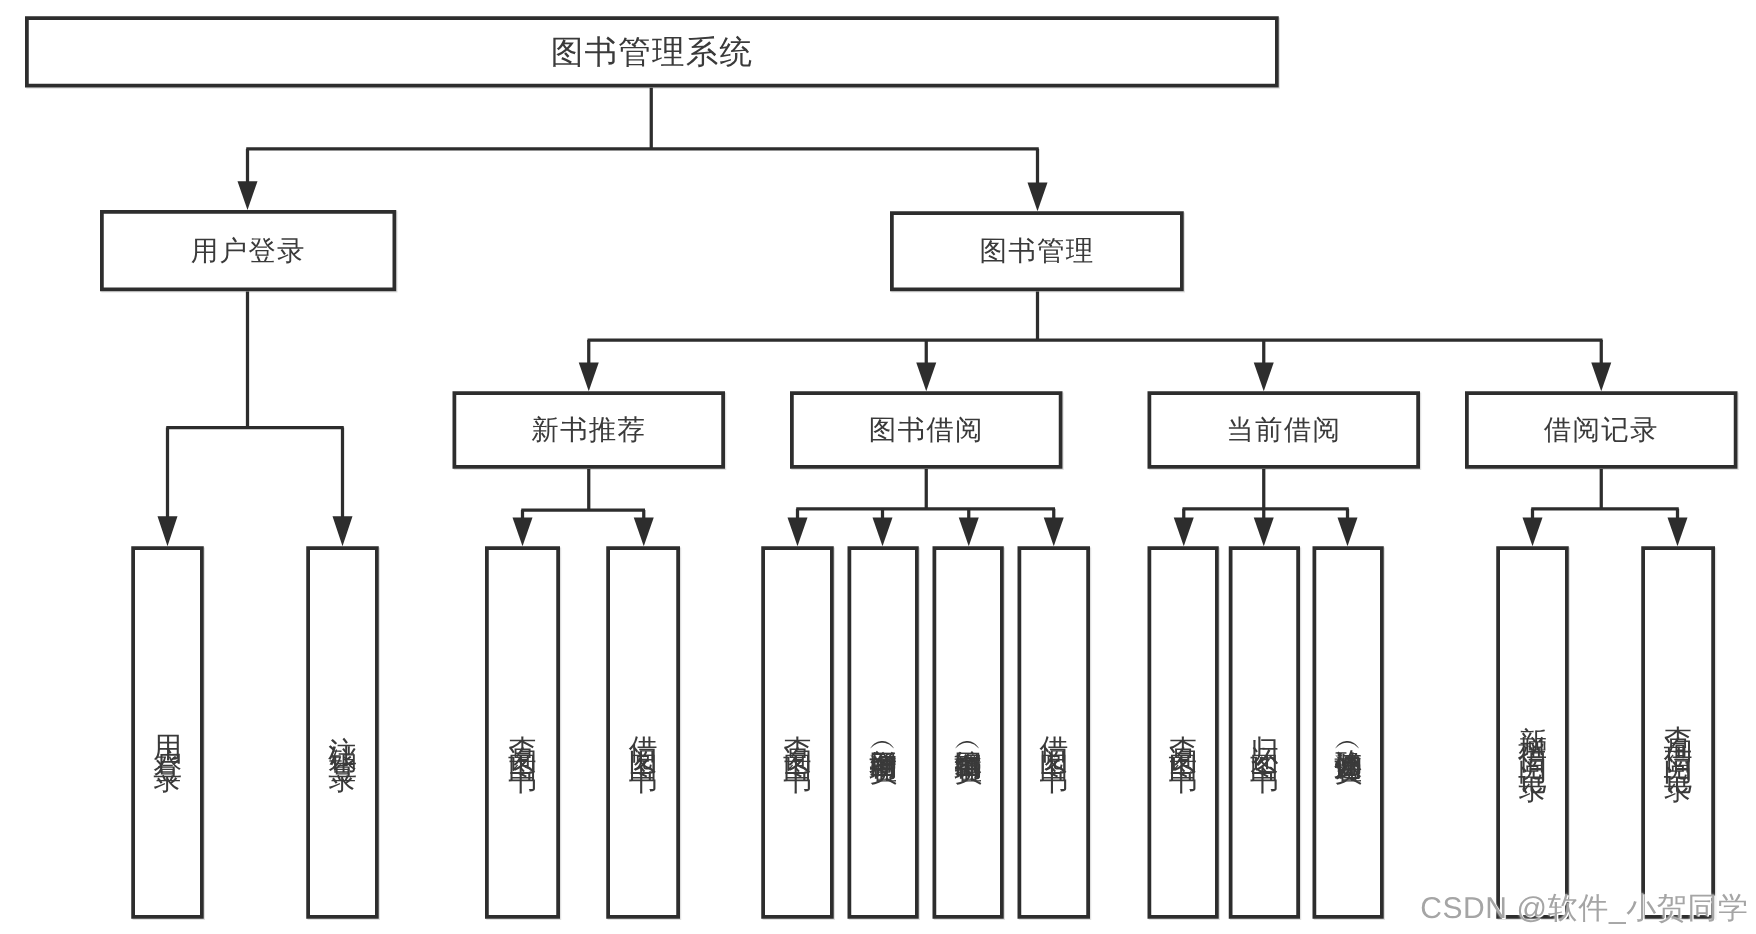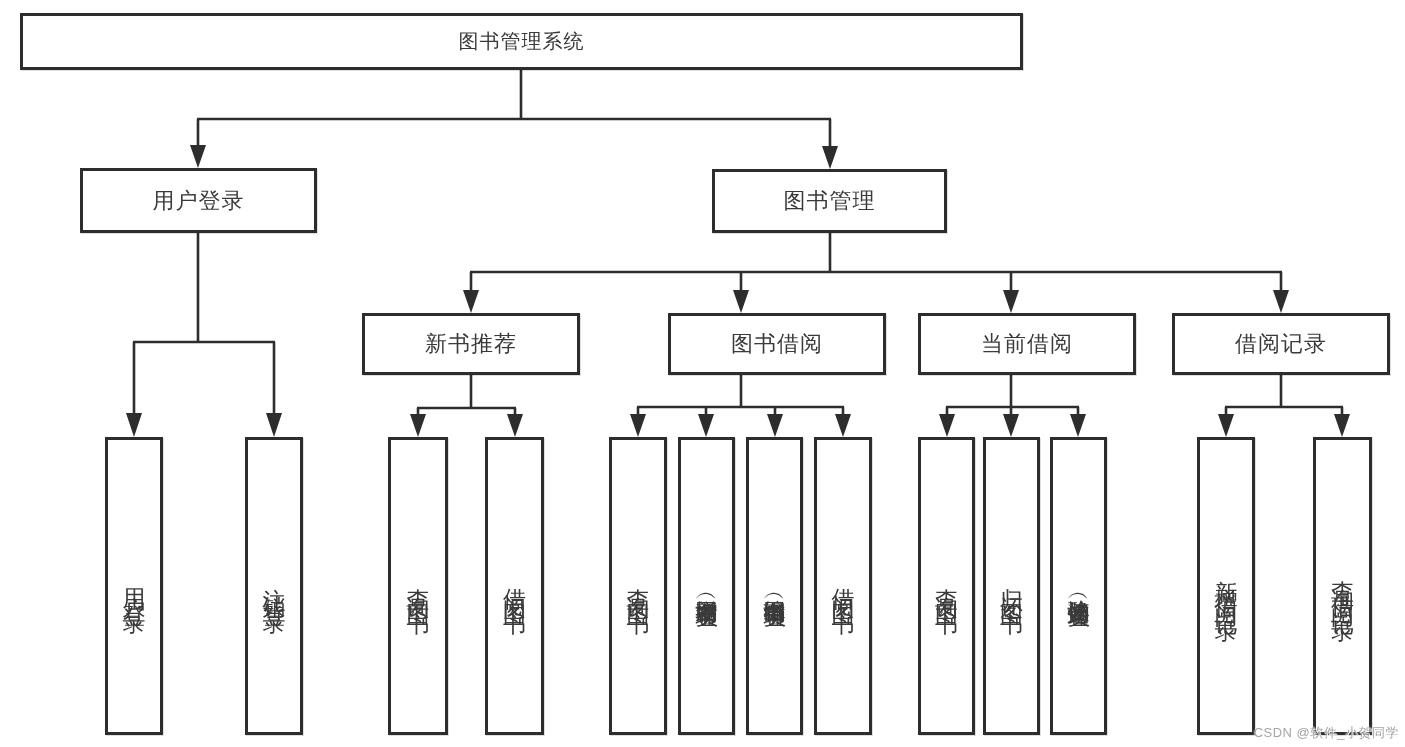--- a/index.html
+++ b/index.html
@@ -31,21 +31,21 @@
     align-items: center;
     justify-content: center;
     box-shadow: 1px 1px 0 rgba(0,0,0,0.12);
   }
   .node-label {
     color: #3a3a3a;
     font-size: 22px;
     letter-spacing: 1px;
     white-space: nowrap;
   }
-  .root-box .node-label { font-size: 20px; }
+  .root-box .node-label { font-size: 26px; }
   .leaf {
     position: absolute;
     box-sizing: border-box;
     border: 3px solid #2d2d2d;
     background: #ffffff;
     top: 437px;
     height: 298px;
     display: flex;
     align-items: center;
     justify-content: center;
@@ -61,21 +61,21 @@
     white-space: nowrap;
   }
   .leaf-label.dense {
     letter-spacing: 1px;
     font-size: 22px;
   }
   .watermark {
     position: absolute;
     right: 6px;
     bottom: 5px;
-    font-size: 13px;
+    font-size: 24px;
     color: #a5a5a5;
     letter-spacing: 0.5px;
     white-space: nowrap;
     text-shadow: 0 0 2px #ffffff, 1px 1px 0 #ffffff;
     z-index: 5;
     margin-left: 48px;
   }
 </style>
 </head>
 <body>
@@ -178,21 +178,21 @@
   <div class="node" style="left:80px; top:168px; width:237px; height:65px;">
     <span class="node-label">用户登录</span>
   </div>
   <div class="node" style="left:362px; top:313px; width:218px; height:62px;">
     <span class="node-label">新书推荐</span>
   </div>
 
   <div class="node" style="left:712px; top:169px; width:235px; height:64px;">
     <span class="node-label">图书管理</span>
   </div>
-  <div class="node" style="left:668px; top:313px; width:218px; height:62px;text-align:center;">
+  <div class="node" style="left:632px; top:313px; width:218px; height:62px;text-align:center;">
     <span class="node-label">图书借阅</span>
   </div>
   <div class="node" style="left:918px; top:313px; width:218px; height:62px;">
     <span class="node-label">当前借阅</span>
   </div>
   <div class="node" style="left:1172px; top:313px; width:218px; height:62px;">
     <span class="node-label">借阅记录</span>
   </div>
 
   <div class="leaf" style="left:105px; width:58px;">

